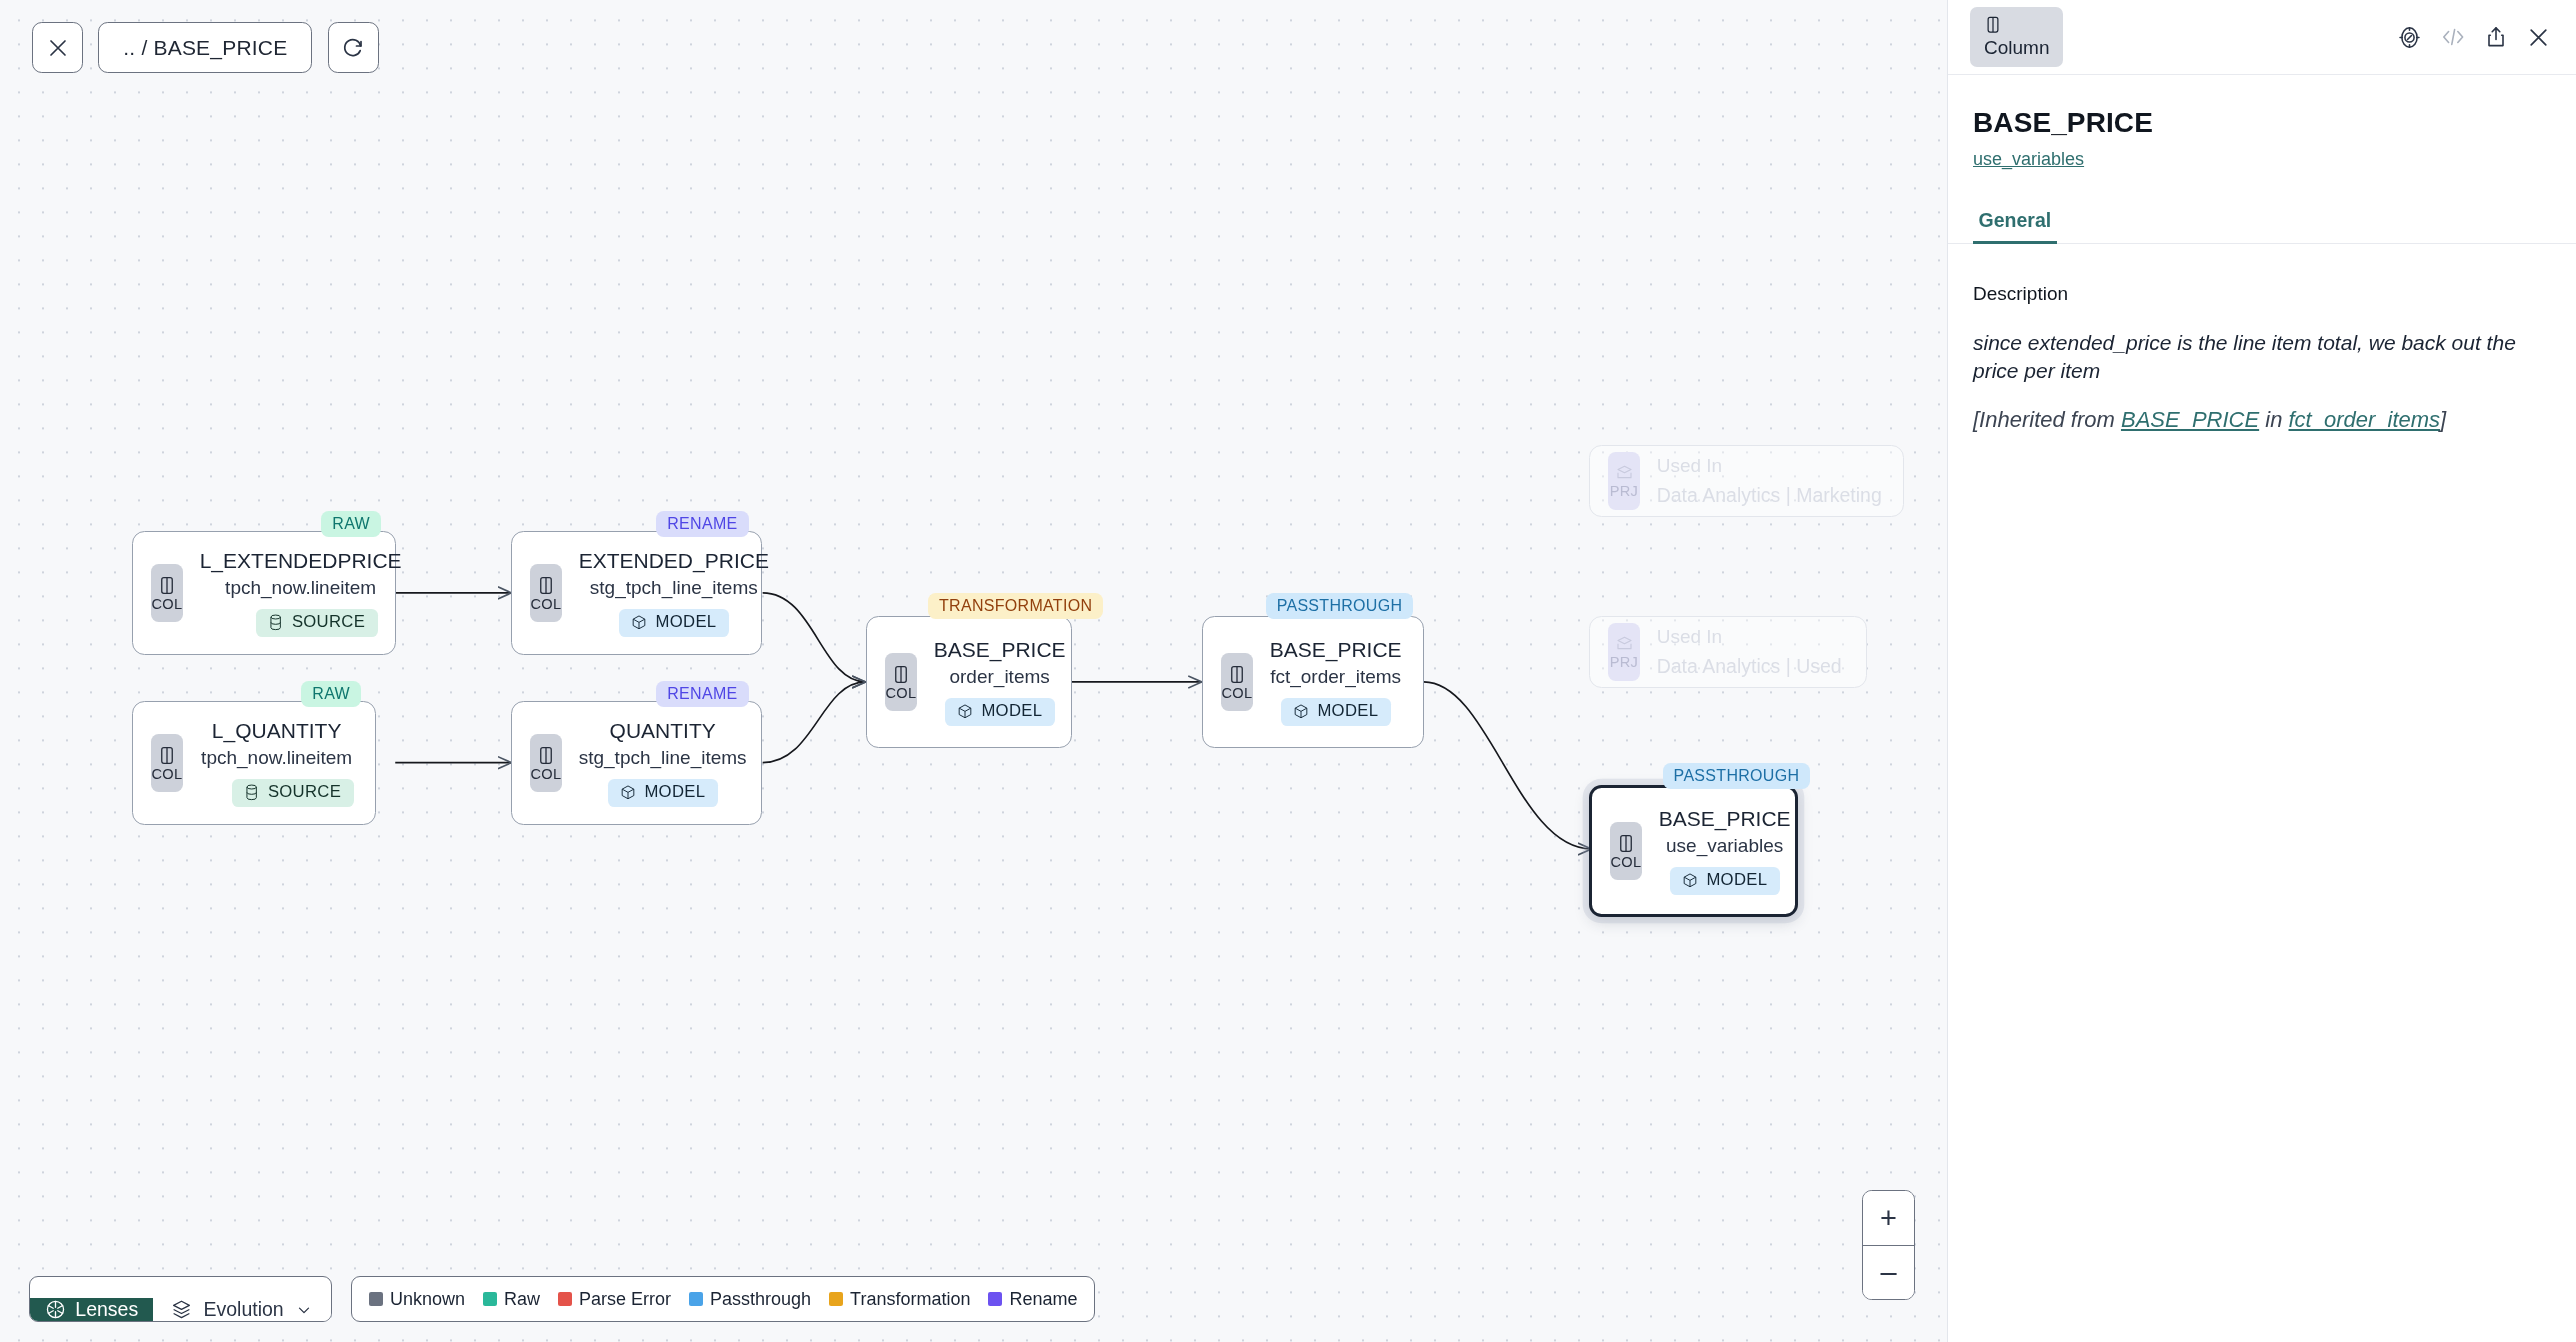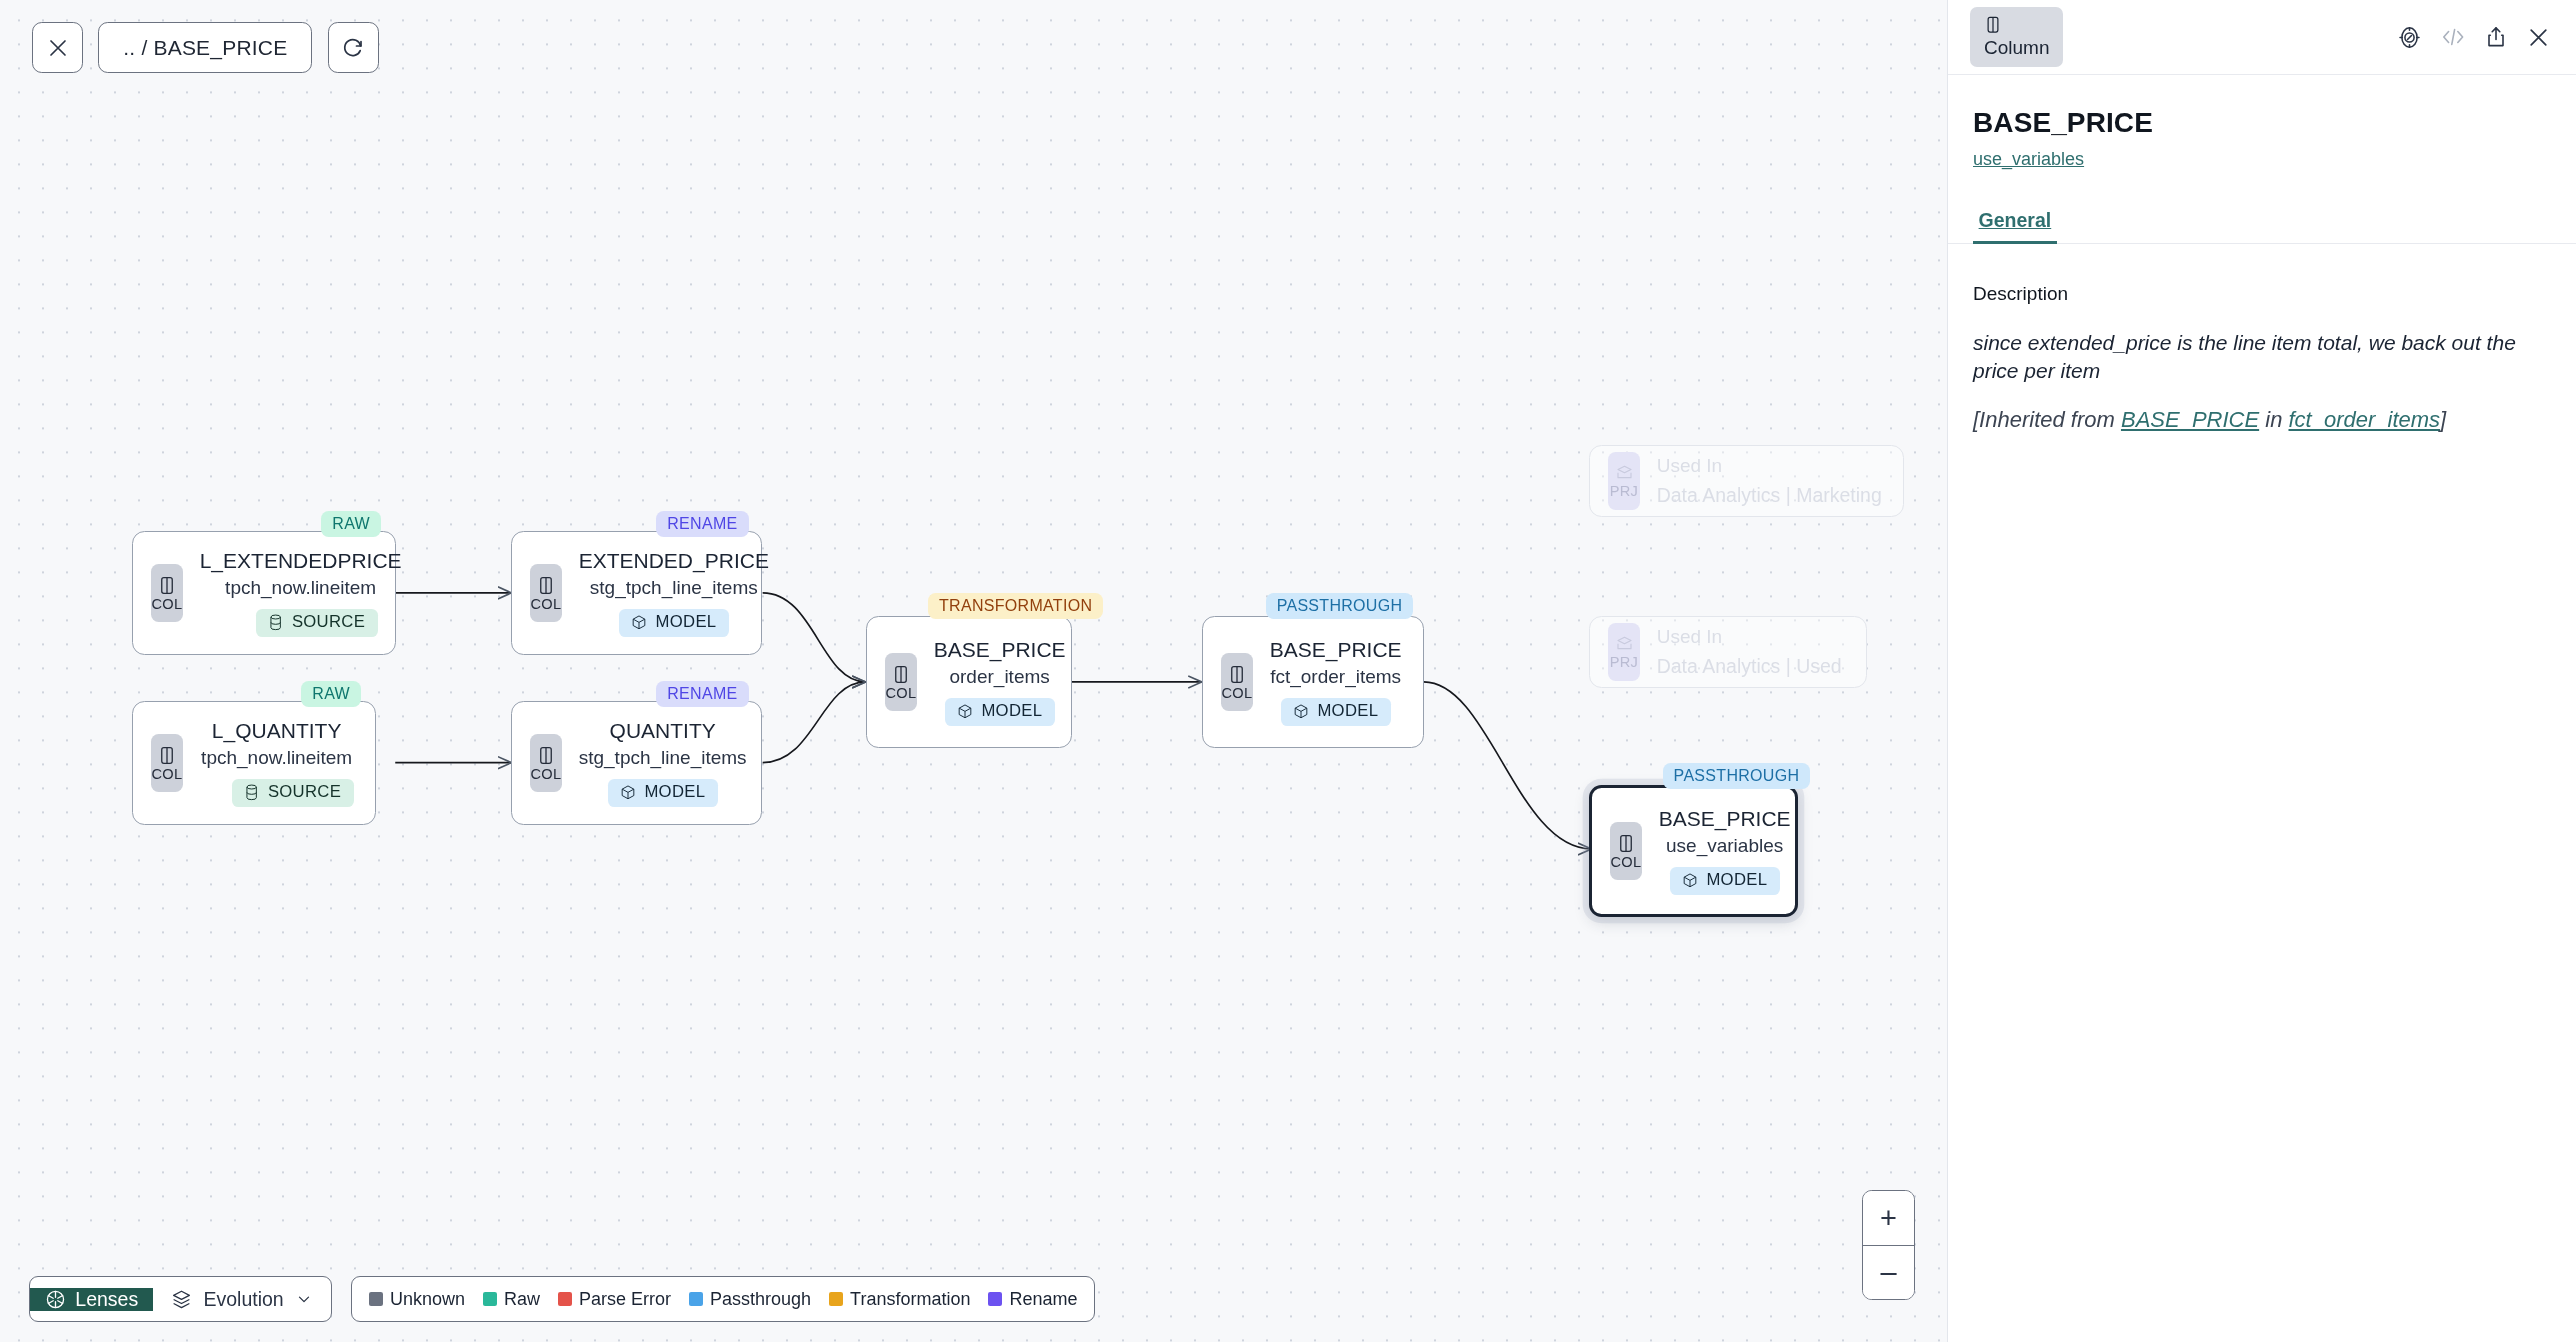--- a/index.html
+++ b/index.html
@@ -100,21 +100,21 @@
   #zoomctl button {
     display: block; width: 100%; height: 54px; background: #fff; border: none;
     font-size: 29px; color: #2b3445; cursor: pointer; line-height: 1;
     font-family: "Liberation Sans", sans-serif;
   }
   #zoomctl button + button { border-top: 1.4px solid #6b7280; }
 
   
   #bottombar { position: absolute; left: 29px; bottom: 21px; display: flex; align-items: center; gap: 19.5px; z-index: 40; }
   #lenses-group {
-    display: flex; align-items: center; height: 46px;
+    display: flex; align-items: flex-end; height: 46px;
     border: 1.4px solid #6b7280; border-radius: 9px; overflow: hidden; background: #fff;
   }
   #lenses-btn {
     background: #22594f; color: #fff; display: flex; align-items: center; gap: 9px;
     padding: 0 15.3px; font-size: 19.5px; cursor: pointer;
   }
   #evolution-btn {
     background: #fff; color: #2b3445; display: flex; align-items: center; gap: 11px;
     padding: 0 18px; font-size: 19.5px; cursor: pointer;
   }
@@ -141,21 +141,21 @@
   }
   #panel-actions { display: flex; align-items: center; gap: 18px; }
   .pa-icon { cursor: pointer; display: flex; align-items: center; justify-content: center; }
 
   #panel-title { font-size: 28px; font-weight: bold; color: #10161f; padding: 32px 25px 0 25px; letter-spacing: 0.1px; }
   #panel-link {
     display: inline-block; padding: 0 25px; margin-top: 9.7px;
     font-size: 18px; color: #2f6f6f; text-decoration: underline; cursor: pointer;
   }
   #panel-tabs { margin-top: 39px; padding: 0 25px; border-bottom: 1.4px solid #e8eaef; display: flex; gap: 24px; }
-  .tab { padding: 0 5.6px 11px; font-size: 19.5px; color: #6b7280; cursor: pointer; position: relative; text-decoration: underline; }
+  .tab { padding: 0 5.6px 11px; font-size: 19.5px; color: #6b7280; cursor: pointer; position: relative; }
   .tab.active { color: #2f6f6f; font-weight: bold; }
   .tab.active::after { content: ""; position: absolute; left: 0; right: 0; bottom: -1.4px; height: 2.8px; background: #2f6f6f; }
 
   #section-desc { padding: 39px 25px 0 25px; }
   .section-label { font-size: 19px; font-weight: normal; color: #10161f; }
   #desc-text { margin-top: 24px; font-size: 21px; line-height: 1.36; color: #1b2433; font-style: italic; max-width: 557px; }
   #desc-inherit { margin-top: 21px; font-size: 22px; color: #3c4452; font-style: italic; }
   #desc-inherit a { color: #2f6f6f; text-decoration: underline; cursor: pointer; font-style: italic; }
 
   svg.edges { position: absolute; inset: 0; width: 1947px; height: 1343px; z-index: 5; pointer-events: none; }

